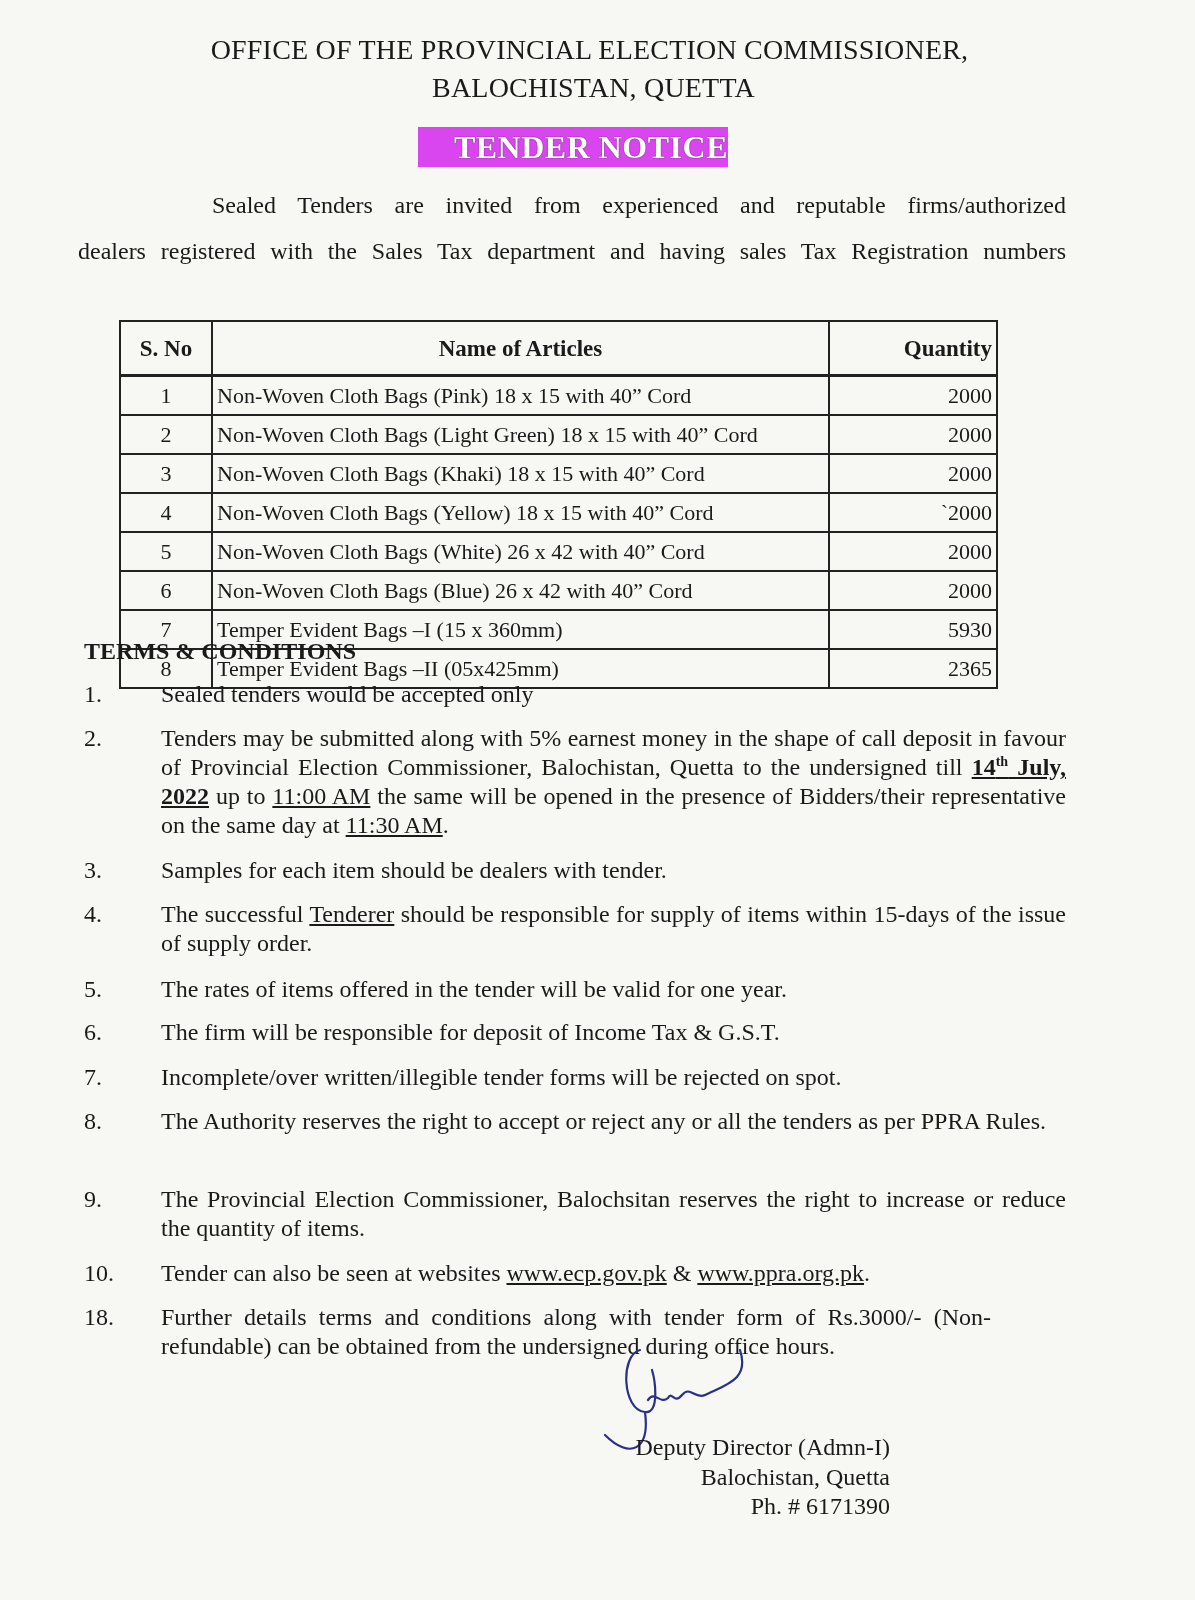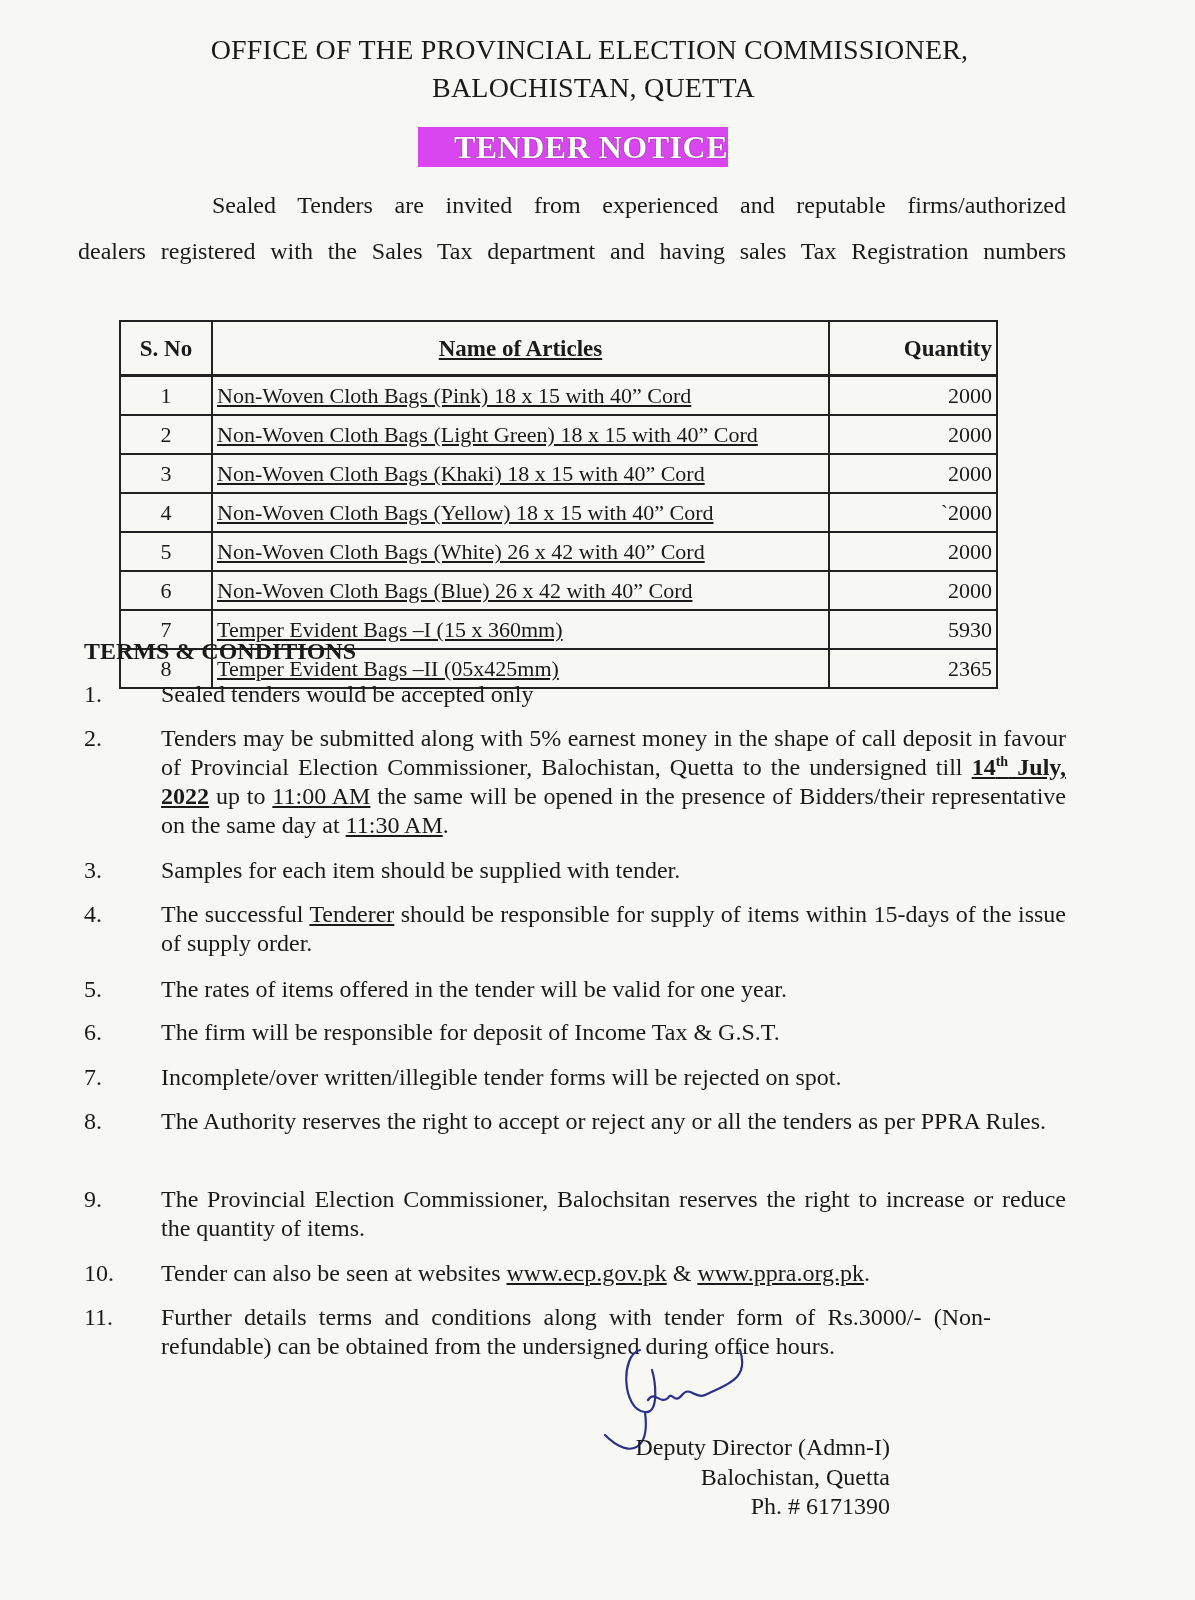--- a/index.html
+++ b/index.html
@@ -33,21 +33,21 @@
   table.items {
     position: absolute; left: 119px; top: 320px; width: 879px;
     border-collapse: collapse; font-size: 22px;
   }
   table.items td, table.items th {
     border: 2px solid #222; padding: 4px 4px; height: 29px; line-height: 29px;
   }
   table.items th { height: 44px; font-weight: bold; font-size: 23px; }
   table.items thead tr { border-bottom: 3px solid #222; }
   .col-sno { width: 82px; text-align: center; }
-  .col-name { text-align: left; text-decoration: underline; }
+  .col-name { text-align: left; }
   th.col-name { text-align: center; }
   .col-qty { width: 158px; text-align: right; }
   .terms-title {
     position: absolute; left: 84px; top: 638px; font-size: 24px; font-weight: bold;
   }
   .term {
     position: absolute; left: 84px; width: 990px; font-size: 24px; line-height: 29px;
   }
   .term .num { position: absolute; left: 0; top: 0; width: 60px; }
   .term .txt { position: absolute; left: 77px; width: 905px; text-align: justify; }
@@ -132,21 +132,21 @@
     <span class="txt">Sealed tenders would be accepted only</span>
   </div>
 
   <div class="term" style="top:724px;">
     <span class="num">2.</span>
     <span class="txt"><span>Tenders may be submitted along with 5% earnest money in the shape of call deposit in favour of Provincial Election Commissioner, Balochistan, Quetta to the undersigned till</span> <span class="u b"><span>14</span><sup>th</sup><span> July, 2022</span></span><span> up to </span><span class="u">11:00 AM</span><span> the same will be opened in the presence of Bidders/their representative on the same day at </span><span class="u">11:30 AM</span><span>.</span></span>
   </div>
 
   <div class="term" style="top:856px;">
     <span class="num">3.</span>
-    <span class="txt">Samples for each item should be supplied with tender.</span>
+    <span class="txt">Samples for each item should be dealers with tender.</span>
   </div>
 
   <div class="term" style="top:900px;">
     <span class="num">4.</span>
     <span class="txt"><span>The successful </span><span class="u">Tenderer</span><span> should be responsible for supply of items within 15-days of the issue of supply order.</span></span>
   </div>
 
   <div class="term" style="top:975px;">
     <span class="num">5.</span>
     <span class="txt">The rates of items offered in the tender will be valid for one year.</span>
@@ -171,21 +171,21 @@
     <span class="num">9.</span>
     <span class="txt">The Provincial Election Commissioner, Balochsitan reserves the right to increase or reduce the quantity of items.</span>
   </div>
 
   <div class="term" style="top:1259px;">
     <span class="num">10.</span>
     <span class="txt"><span>Tender can also be seen at websites </span><span class="u">www.ecp.gov.pk</span><span> &amp; </span><span class="u">www.ppra.org.pk</span><span>.</span></span>
   </div>
 
   <div class="term" style="top:1303px;">
-    <span class="num">11.</span>
+    <span class="num">18.</span>
     <span class="txt" style="width:830px;">Further details terms and conditions along with tender form of Rs.3000/- (Non-refundable) can be obtained from the undersigned during office hours.</span>
   </div>
 
   <svg class="sig" viewBox="0 0 170 110">
     <path d="M40 10 C20 15, 22 70, 45 72 C60 74, 55 40, 52 30 M45 72 C50 110, 30 120, 5 95 M48 60 C55 50, 60 65, 68 58 C72 50, 74 65, 82 55 C90 45, 95 60, 105 55 C125 45, 150 40, 140 10" fill="none" stroke="#2a2f8a" stroke-width="2.2" stroke-linecap="round"></path>
   </svg>
 
   <div class="signatory" style="top:1434px;">Deputy Director (Admn-I)</div>
   <div class="signatory" style="top:1464px;">Balochistan, Quetta</div>
   <div class="signatory" style="top:1493px;">Ph. # 6171390</div>

